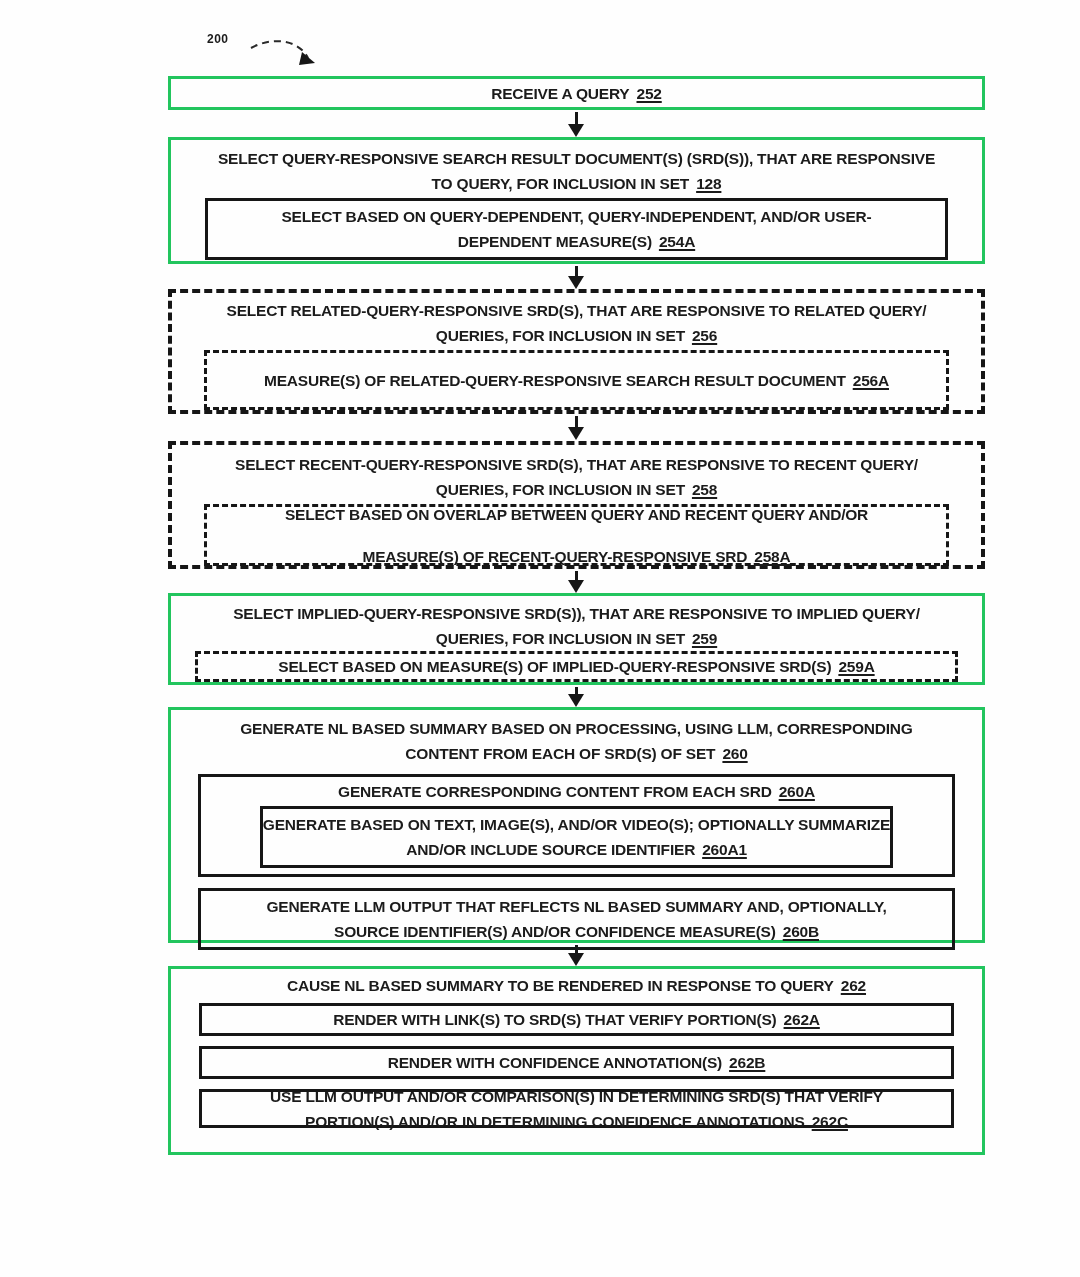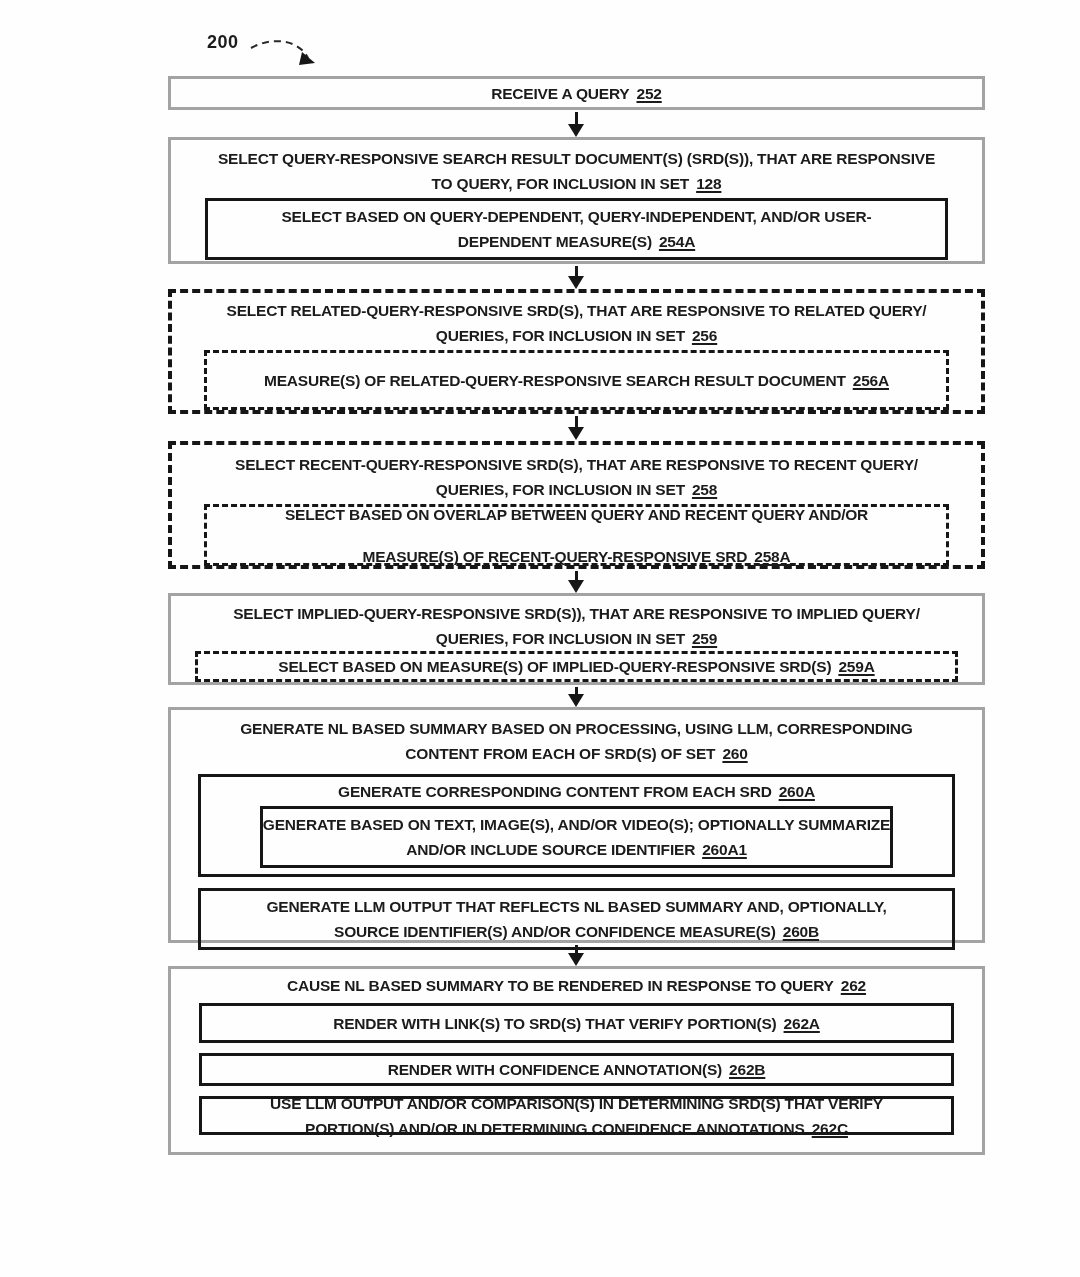--- a/index.html
+++ b/index.html
@@ -9,30 +9,30 @@
     height: 1277px;
     background: #fefefe;
     font-family: "Liberation Sans", sans-serif;
     font-weight: bold;
     color: #1b1b1b;
     overflow: hidden;
   }
   .fig-label {
     position: absolute;
     left: 207px; top: 32px;
-    font-size: 18px;
+    font-size: 12px;
     letter-spacing: 0.5px;
   }
   .pointer-svg { position: absolute; left: 245px; top: 34px; }
   .box {
     position: absolute;
     box-sizing: border-box;
     left: 168px;
     width: 817px;
-    border: 3px solid #a3a3a3;
+    border: 3px solid #22c55e;
     text-align: center;
     font-size: 15.5px;
     line-height: 25px;
     letter-spacing: -0.2px;
   }
   .box.dashed { border: 4px dashed #161616; }
   .bline { white-space: nowrap; }
   .ref {
     margin-left: 7px;
     text-decoration: underline;
@@ -151,21 +151,21 @@
     </div>
   </div>
 
   <div class="varrow" style="top:945px;">
     <div class="stem" style="height:8px;"></div>
       <div class="head"></div>
   </div>
 
   <div class="box" style="top:966px;height:189px;padding-top:4px;">
     <div class="bline"><span>CAUSE NL BASED SUMMARY TO BE RENDERED IN RESPONSE TO QUERY</span><span class="ref">262</span></div>
-    <div class="ibox" style="height:40px;margin:5px 28px 0;">
+    <div class="ibox" style="height:33px;margin:5px 28px 0;">
       <div class="bline"><span>RENDER WITH LINK(S) TO SRD(S) THAT VERIFY PORTION(S)</span><span class="ref">262A</span></div>
     </div>
     <div class="ibox" style="height:33px;margin:10px 28px 0;">
       <div class="bline"><span>RENDER WITH CONFIDENCE ANNOTATION(S)</span><span class="ref">262B</span></div>
     </div>
     <div class="ibox" style="height:39px;margin:10px 28px 0;">
       <div class="bline"><span>USE LLM OUTPUT AND/OR COMPARISON(S) IN DETERMINING SRD(S) THAT VERIFY</span></div>
       <div class="bline"><span>PORTION(S) AND/OR IN DETERMINING CONFIDENCE ANNOTATIONS</span><span class="ref">262C</span></div>
     </div>
   </div>

